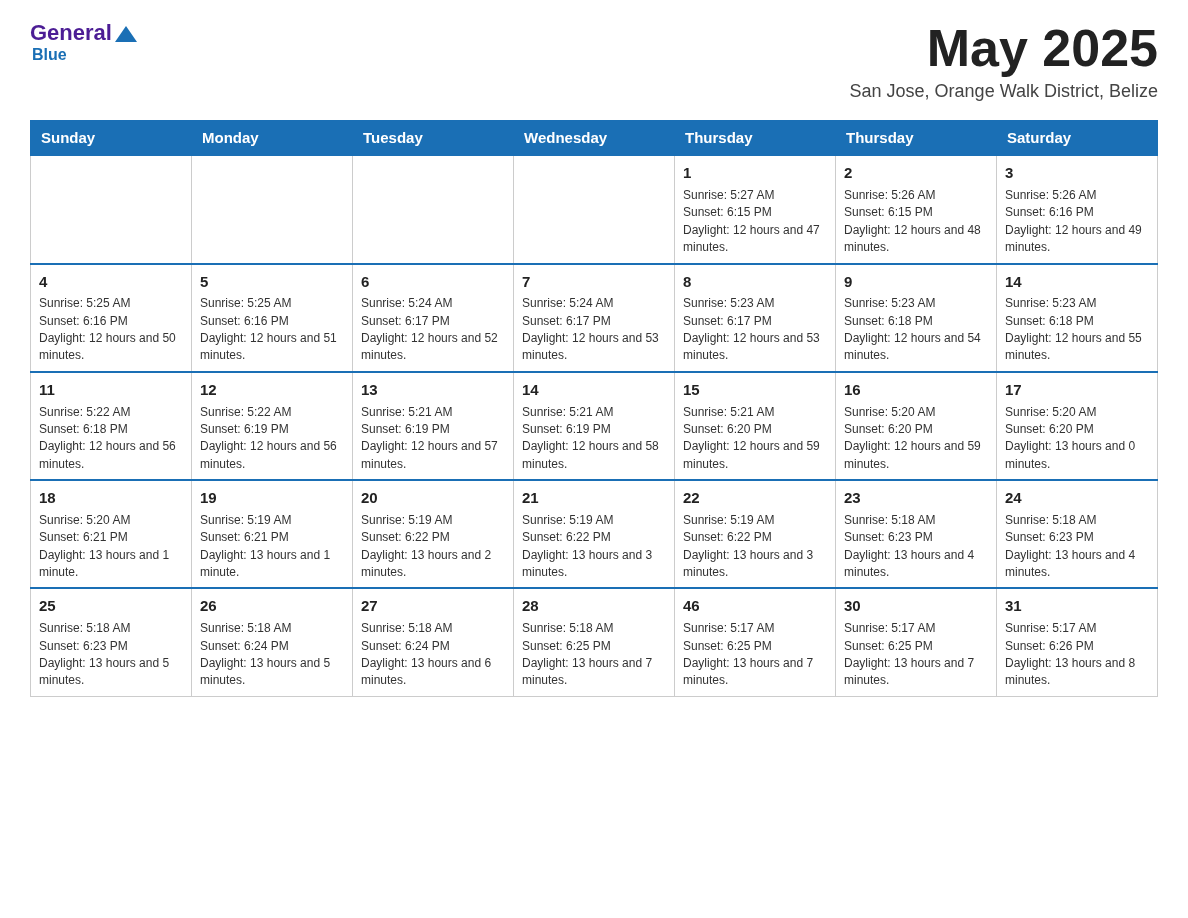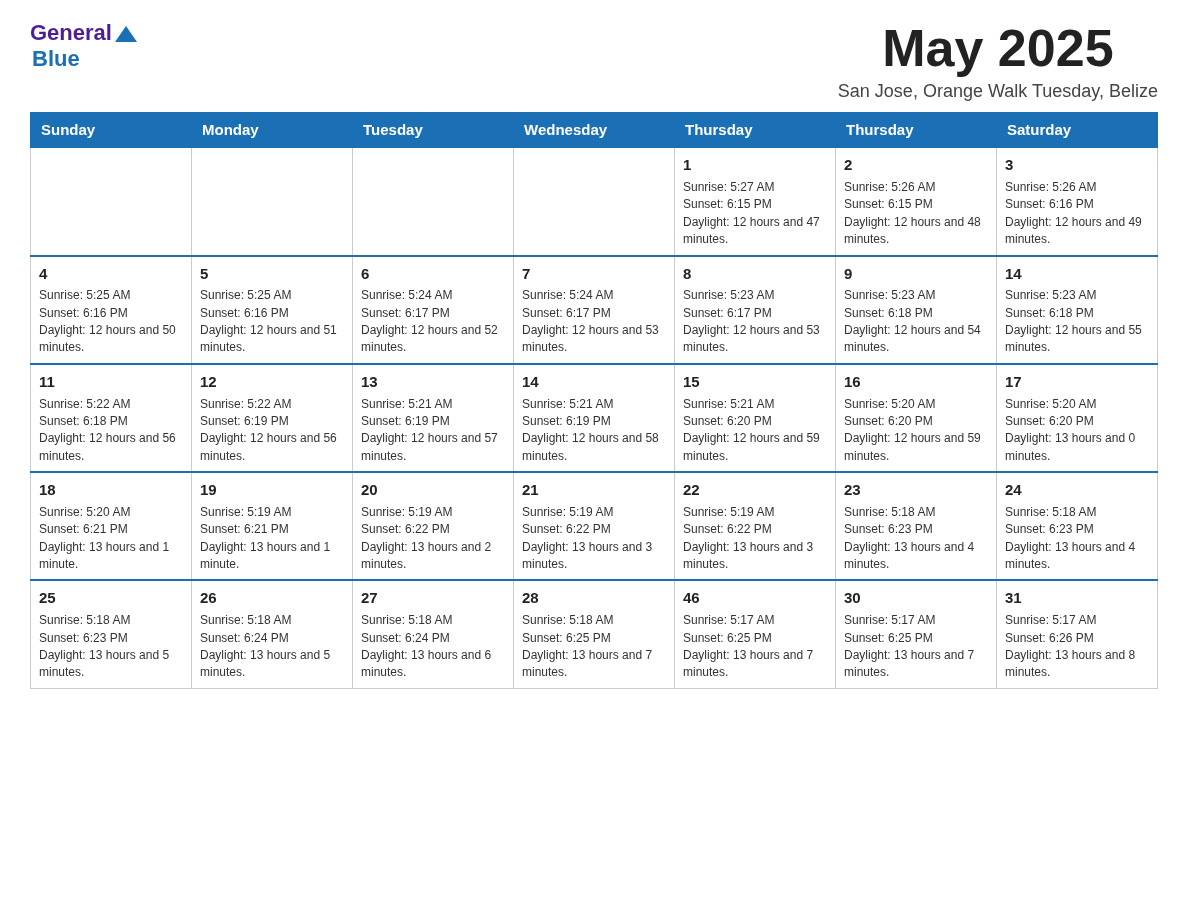--- a/index.html
+++ b/index.html
@@ -16,37 +16,37 @@
       justify-content: space-between;
       align-items: flex-start;
       margin-bottom: 10px;
     }
     .logo-text-general {
       font-size: 22px;
       font-weight: bold;
       color: #4c1d95;
     }
     .title-section {
-      text-align: center;
+      text-align: right;
     }
     .month-title {
       font-size: 52px;
       font-weight: bold;
       color: #222;
       line-height: 1.1;
     }
     .location-title {
       font-size: 18px;
       color: #444;
       margin-top: 4px;
     }
     table {
       width: 100%;
       border-collapse: collapse;
-      margin-top: 10px;
+      margin-top: 18px;
     }
     th {
       background-color: #1a6fb5;
       color: #fff;
       font-size: 15px;
       font-weight: bold;
       padding: 8px 10px;
       text-align: left;
       border: 1px solid #1a6fb5;
     }
@@ -79,21 +79,21 @@
     .logo-wrapper {
       display: flex;
       flex-direction: column;
       align-items: flex-start;
     }
     .logo-line1 {
       display: flex;
       align-items: center;
     }
     .logo-line2 {
-      font-size: 22px;
+      font-size: 16px;
       font-weight: bold;
       color: #1a6fb5;
       margin-left: 2px;
     }
     .logo-svg {
       margin-left: 3px;
       margin-top: 2px;
     }
   </style>
 </head>
@@ -104,21 +104,21 @@
     <div class="logo-line1">
       <span class="logo-text-general">General</span>
       <svg class="logo-svg" width="22" height="20" viewBox="0 0 22 20">
         <polygon points="11,2 22,18 0,18" fill="#1a6fb5"></polygon>
       </svg>
     </div>
     <div class="logo-line2">Blue</div>
   </div>
   <div class="title-section">
     <div class="month-title">May 2025</div>
-    <div class="location-title">San Jose, Orange Walk Tuesday, Belize</div>
+    <div class="location-title">San Jose, Orange Walk District, Belize</div>
   </div>
 </div>
 
 <table>
   <thead>
     <tr>
     <th>Sunday</th>
         <th>Monday</th>
         <th>Tuesday</th>
         <th>Wednesday</th>

